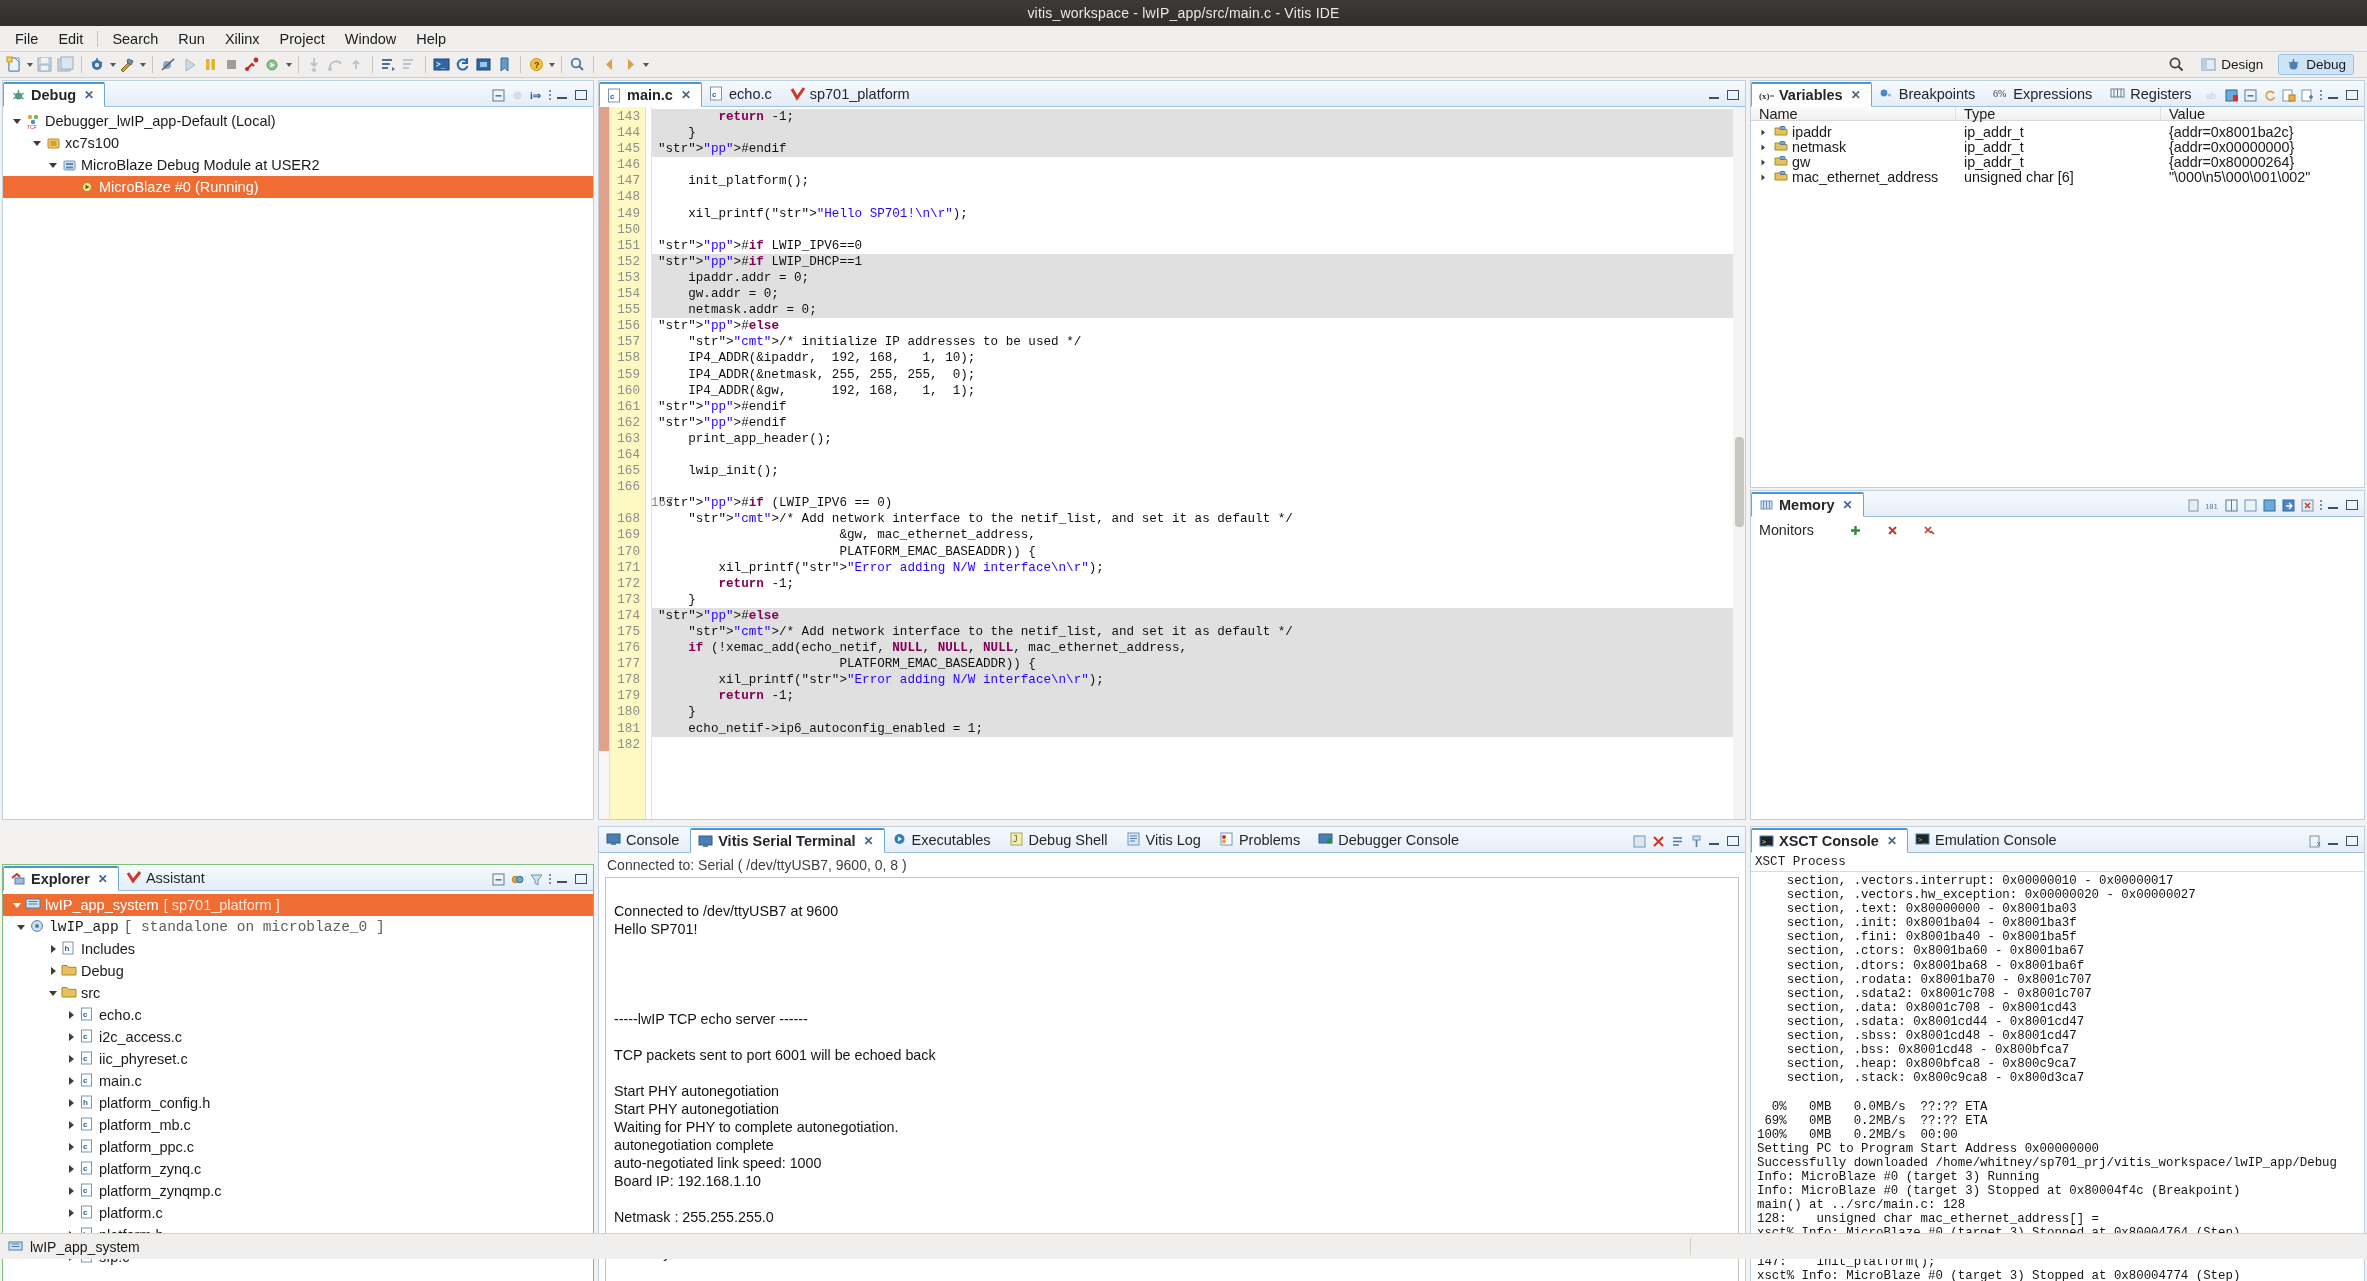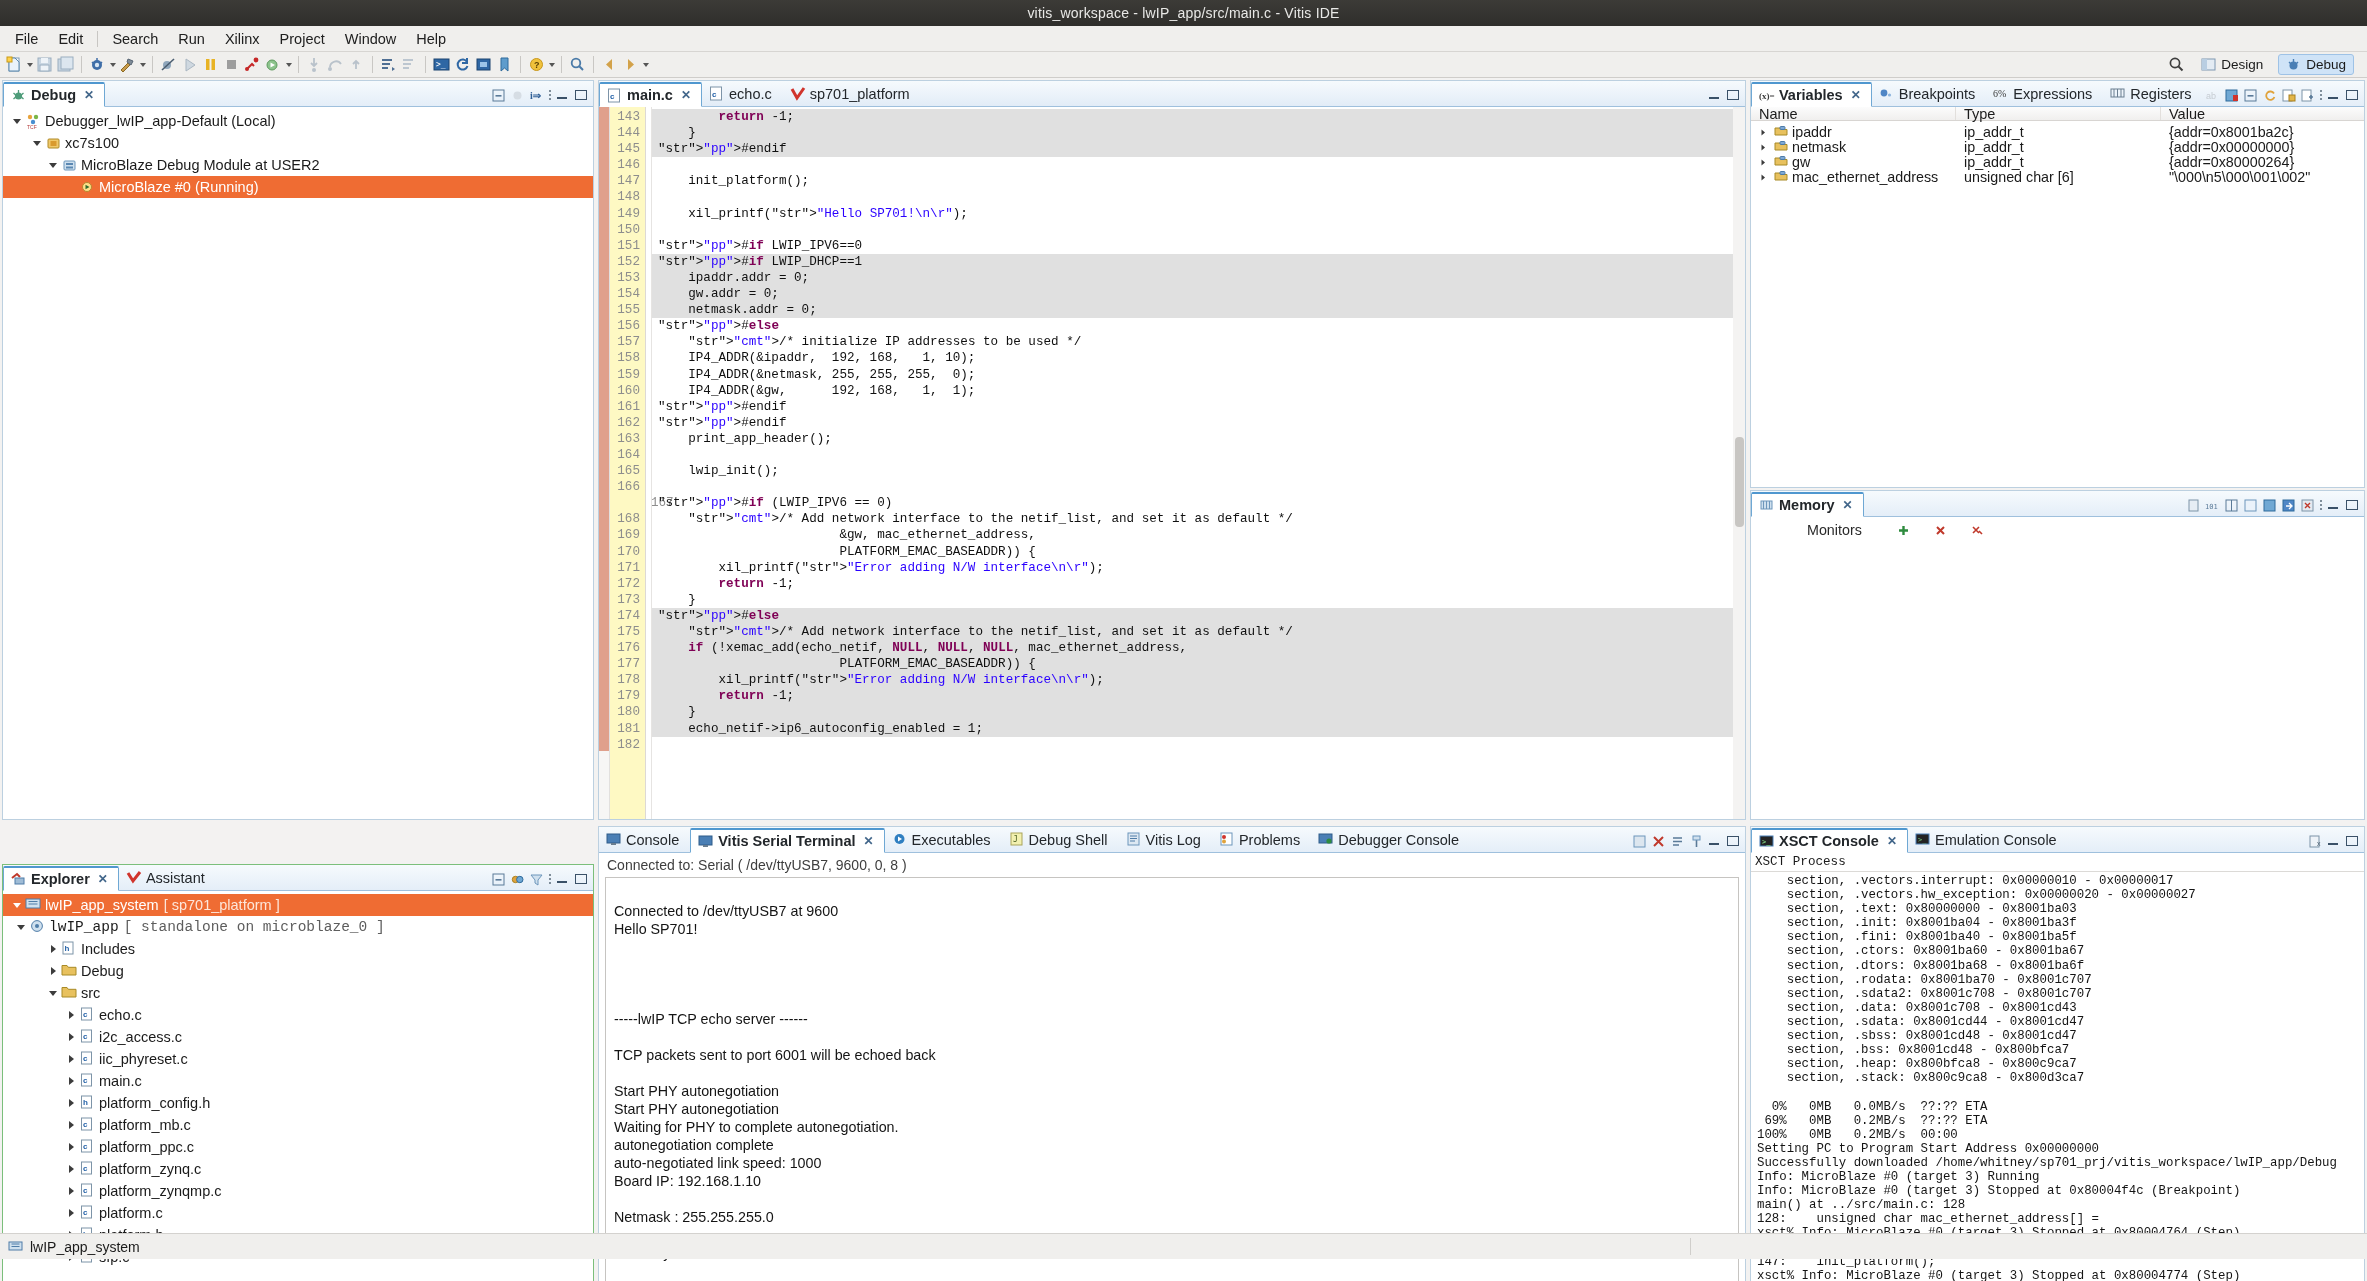--- a/index.html
+++ b/index.html
@@ -135,21 +135,21 @@
   .termbox { margin:0 6px; border:1px solid #c6c4c1; background:#fff; flex:1; overflow:hidden;}
 
   .statusbar {
     position:absolute; left:0; bottom:0; width:2367px; height:26px;
     background:#f0efed; border-top:1px solid #d4d2cf;
     display:flex; align-items:center; gap:7px; padding-left:8px; font-size:14px;
   }
   .sbsep{position:absolute;left:1690px;top:4px;bottom:4px;width:1px;background:#d0cecb;}
 
   .xsctlabel { font-family:"Liberation Mono", monospace; font-size:12.6px; padding:2px 4px; color:#1a1a1a; flex:none;}
-  .monitors { font-size:14.3px; padding:5px 8px; display:flex; align-items:flex-end; gap:22px; color:#2a2a2a;margin-left:48px;}
+  .monitors { font-size:14.3px; padding:5px 8px; display:flex; align-items:flex-end; gap:22px; color:#2a2a2a;}
   .greenborder { border:1px solid #7bbf7b; }
 </style>
 </head>
 <body>
 
 <div class="titlebar">
   <span>vitis_workspace - lwIP_app/src/main.c - Vitis IDE</span>
 </div>
 
 <div class="menubar">

